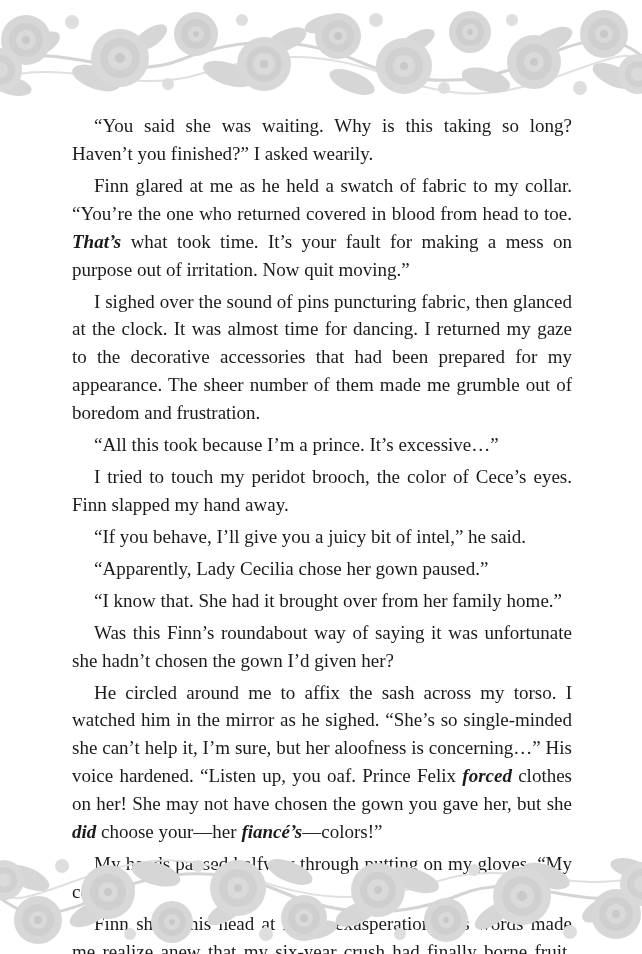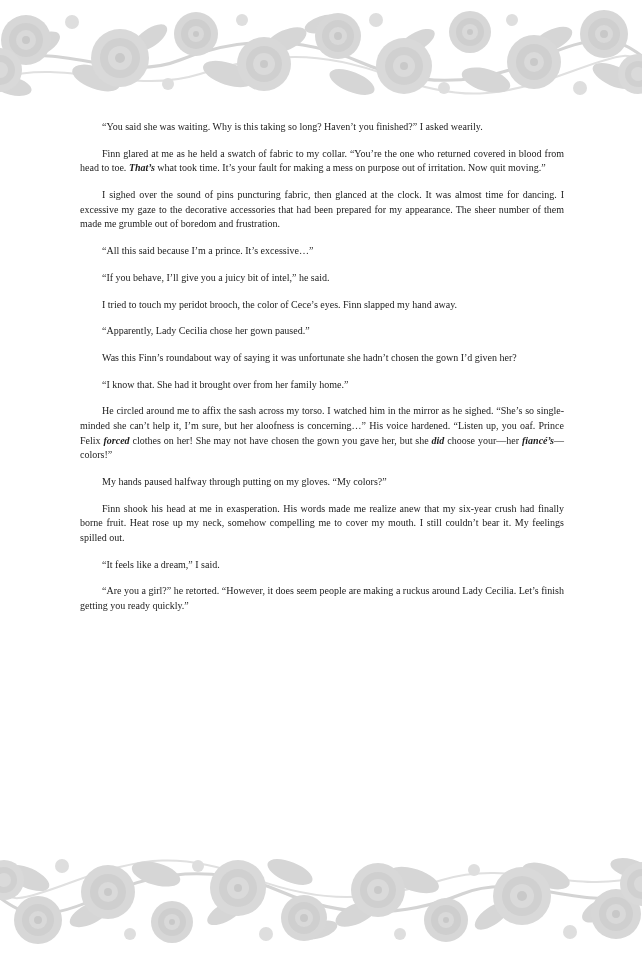--- a/index.html
+++ b/index.html
@@ -36,22 +36,22 @@
   .ornament svg { display: block; }
 
   
   .text-block {
     position: absolute;
     left: 68px;
     top: 108px;
     width: 508px;
   }
   p.para {
-    margin: 12px;
-    font-size: 10px;
+    margin: 4px;
+    font-size: 19px;
     line-height: 1.47;
     text-align: justify;
     text-indent: 22px;
     hyphens: none;
     color: #1b1b1b;
   }
   em { font-style: italic; font-weight: bold; }
 
   
   .grain {
@@ -164,27 +164,27 @@
           <circle cx="512" cy="20" r="6"></circle>
           <circle cx="580" cy="88" r="7"></circle>
         </g>
       </g>
     </svg>
   </div>
 
   <div class="text-block" style="color: rgb(27, 27, 27);">
     <p class="para">“You said she was waiting. Why is this taking so long? Haven’t you finished?” I asked wearily.</p>
     <p class="para">Finn glared at me as he held a swatch of fabric to my collar. “You’re the one who returned covered in blood from head to toe. <em>That’s</em> what took time. It’s your fault for making a mess on purpose out of irritation. Now quit moving.”</p>
-    <p class="para">I sighed over the sound of pins puncturing fabric, then glanced at the clock. It was almost time for dancing. I excessive my gaze to the decorative accessories that had been prepared for my appearance. The sheer number of them made me grumble out of boredom and frustration.</p>
-    <p class="para">“All this said because I’m a prince. It’s excessive…”</p>
+    <p class="para">I sighed over the sound of pins puncturing fabric, then glanced at the clock. It was almost time for dancing. I returned my gaze to the decorative accessories that had been prepared for my appearance. The sheer number of them made me grumble out of boredom and frustration.</p>
+    <p class="para">“All this took because I’m a prince. It’s excessive…”</p>
+    <p class="para">I tried to touch my peridot brooch, the color of Cece’s eyes. Finn slapped my hand away.</p>
     <p class="para">“If you behave, I’ll give you a juicy bit of intel,” he said.</p>
-    <p class="para">I tried to touch my peridot brooch, the color of Cece’s eyes. Finn slapped my hand away.</p>
     <p class="para">“Apparently, Lady Cecilia chose her gown paused.”</p>
+    <p class="para">“I know that. She had it brought over from her family home.”</p>
     <p class="para">Was this Finn’s roundabout way of saying it was unfortunate she hadn’t chosen the gown I’d given her?</p>
-    <p class="para">“I know that. She had it brought over from her family home.”</p>
     <p class="para">He circled around me to affix the sash across my torso. I watched him in the mirror as he sighed. “She’s so single-minded she can’t help it, I’m sure, but her aloofness is concerning…” His voice hardened. “Listen up, you oaf. Prince Felix <em>forced</em> clothes on her! She may not have chosen the gown you gave her, but she <em>did</em> choose your—her <em>fiancé’s</em>—colors!”</p>
     <p class="para">My hands paused halfway through putting on my gloves. “My colors?”</p>
     <p class="para">Finn shook his head at me in exasperation. His words made me realize anew that my six-year crush had finally borne fruit. Heat rose up my neck, somehow compelling me to cover my mouth. I still couldn’t bear it. My feelings spilled out.</p>
     <p class="para">“It feels like a dream,” I said.</p>
     <p class="para">“Are you a girl?” he retorted. “However, it does seem people are making a ruckus around Lady Cecilia. Let’s finish getting you ready quickly.”</p>
   </div>
 
   <div class="ornament bottom">
     <svg width="642" height="110" viewBox="0 0 642 110" xmlns="http://www.w3.org/2000/svg">
       <g fill="#dcdcdc" stroke="none" transform="translate(642,110) rotate(180)">

